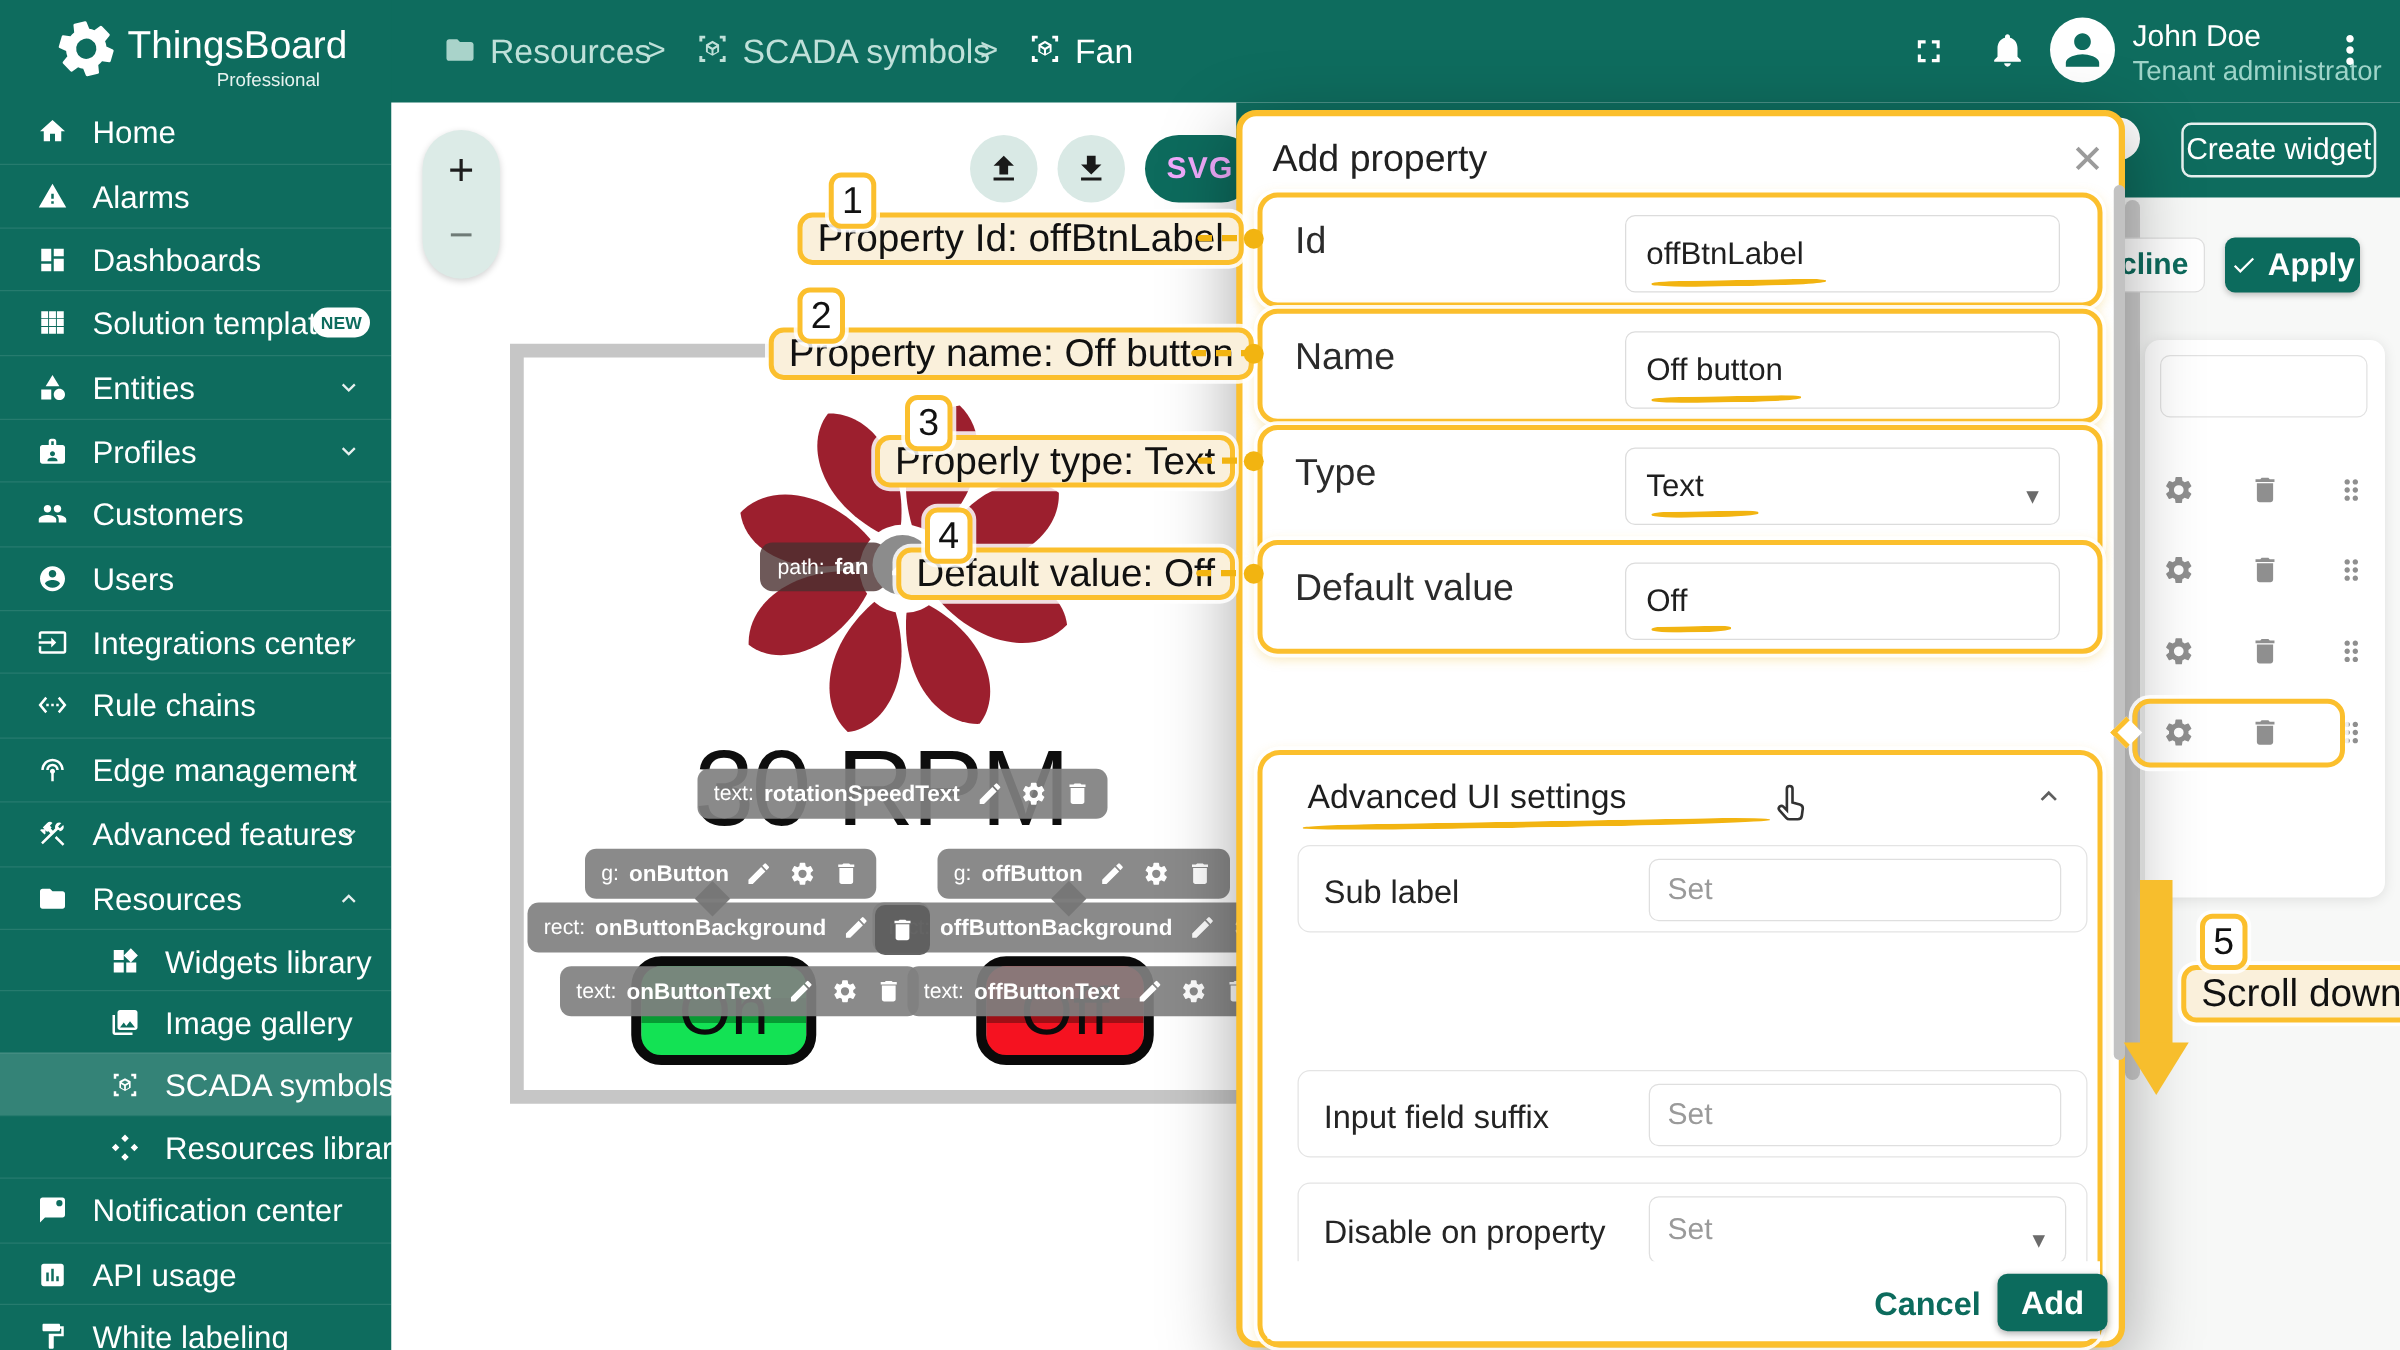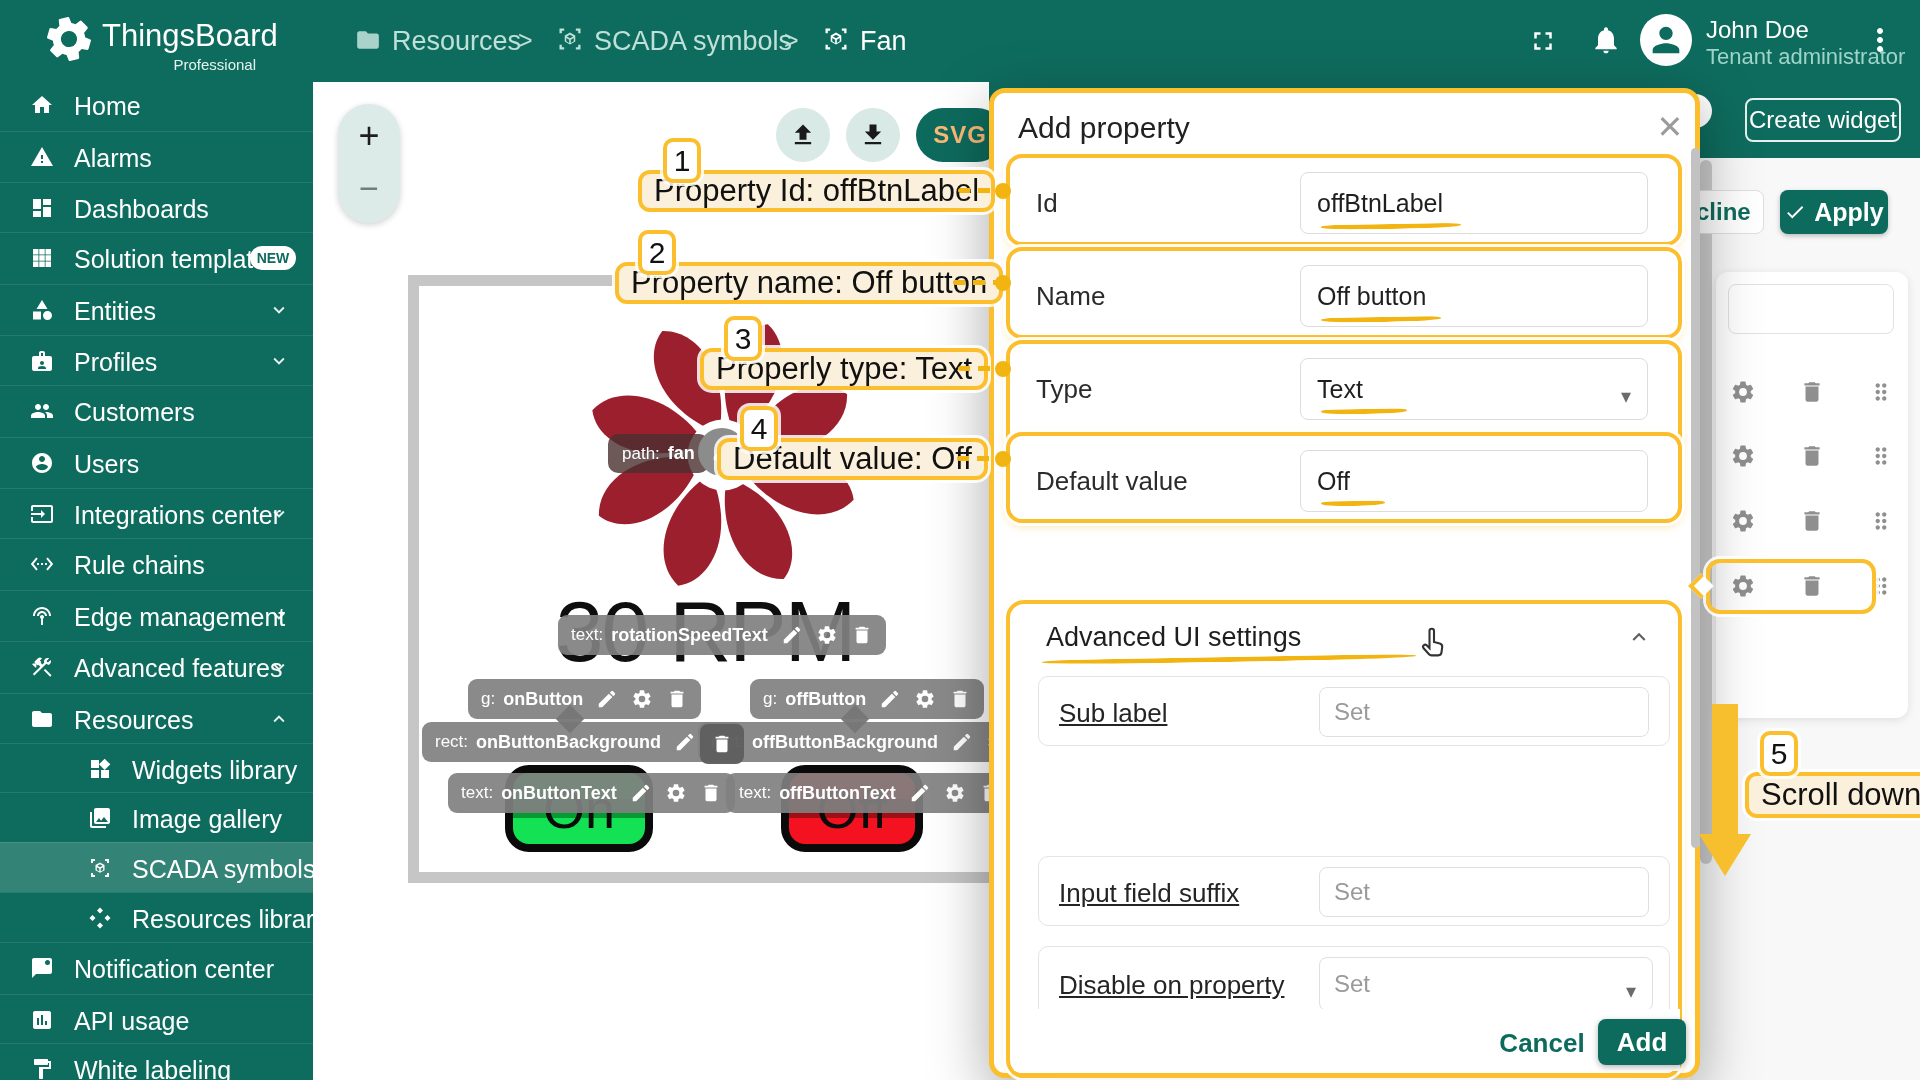--- a/index.html
+++ b/index.html
@@ -26,21 +26,21 @@
   #right-bg { left:1690px; top:158px; width:230px; height:922px; background:#F7F8F7; z-index:1; }
   #teal-strip { left:989px; top:82px; width:931px; height:76px; background:#0E6C5E; z-index:2; }
   #svg-frame { left:408px; top:275px; width:612px; height:608px; border:11px solid #C6C6C6; z-index:2; }
   .mint-circle { width:54px; height:54px; border-radius:50%; background:#D9E9E5; z-index:3;
     display:flex; align-items:center; justify-content:center; cursor:pointer; }
   #zoom-pill { left:338px; top:104px; width:62px; height:119px; border-radius:31px; background:#DCEBE7;
     z-index:3; box-shadow:0 2px 6px rgba(0,0,0,.18); text-align:center; }
   #zoom-pill .zin { font-size:36px; color:#1d1d1d; line-height:64px; cursor:pointer; }
   #zoom-pill .zout { font-size:34px; color:#6F7B77; line-height:40px; cursor:pointer; }
   #svg-pill { left:916px; top:108px; width:88px; height:54px; border-radius:28px; background:#0D6B5D;
-    color:#fdba74; font-size:24px; font-weight:700; letter-spacing:1px; z-index:3;
+    color:#f0abfc; font-size:24px; font-weight:700; letter-spacing:1px; z-index:3;
     display:flex; align-items:center; justify-content:center; cursor:pointer; }
 
   .tag { position:absolute; display:flex; align-items:center; background:rgba(128,128,128,.92);
     border-radius:9px; color:#fff; padding:0 13px; height:40px; z-index:4; white-space:nowrap; }
   .tag .pf { font-size:17px; margin-right:8px; }
   .tag .nm { font-size:18px; font-weight:700; }
   .tag .ti { width:22px; height:22px; margin-left:13px; cursor:pointer; }
   .ptr { position:absolute; width:20px; height:20px; background:rgba(118,118,118,.95);
     transform:rotate(45deg); z-index:5; }
   #rpm { left:500px; top:582px; width:410px; text-align:center; font-size:86px; letter-spacing:-2px;
@@ -75,39 +75,39 @@
   .prow svg { cursor:pointer; }
 
   
   #dialog { left:989px; top:88px; width:711px; height:990px; background:#fff; border:5px solid #FBBF2D;
     border-radius:16px; z-index:10; box-shadow:0 18px 60px rgba(0,0,0,.35); }
   #dlg-title { left:24px; top:18px; font-size:30px; font-weight:500; color:#212121; }
   #dlg-close { left:656px; top:14px; width:40px; height:40px; font-size:32px; font-weight:700; color:#9B9B9B;
     display:flex; align-items:center; justify-content:center; cursor:pointer; }
   .hl-row { position:absolute; left:12px; width:676px; height:92px; border:4px solid #FBBF2D; border-radius:16px;
     background:#fff; box-shadow:0 0 0 3px rgba(255,255,255,.9),0 3px 10px rgba(236,174,9,.35); }
-  .hl-row .flab { position:absolute; left:26px; top:30px; font-size:26px; color:#2B2B2B; }
+  .hl-row .flab { position:absolute; left:26px; top:18px; font-size:30px; color:#2B2B2B; }
   .fin { position:absolute; right:30px; top:14px; width:348px; height:62px; border:1.5px solid #DCDCDC;
     border-radius:8px; font-size:25px; color:#1F1F1F; padding:0 16px;
     font-family:"Liberation Sans","DejaVu Sans",sans-serif; background:#fff; outline:none; }
   .sel-box { position:absolute; right:30px; top:14px; width:348px; height:62px; border:1.5px solid #DCDCDC;
     border-radius:8px; font-size:25px; color:#1F1F1F; display:flex; align-items:center; padding:0 16px;
     cursor:pointer; }
   .caret { position:absolute; right:16px; top:25px; color:#6B6B6B; font-size:20px; }
   .card { position:absolute; background:#fff; border:1.5px solid #E4E4E4; border-radius:10px; }
   .toggle { position:relative; width:48px; height:22px; background:#BDBDBD; border-radius:12px; cursor:pointer; }
   .toggle .knob { position:absolute; left:-3px; top:-5px; width:32px; height:32px; border-radius:50%;
     background:#5E5E5E; box-shadow:0 1px 3px rgba(0,0,0,.4); }
   .toggle .knob::after { content:""; position:absolute; left:9px; top:14.5px; width:14px; height:3px;
     background:#fff; border-radius:2px; }
   .uline { position:absolute; height:6px; border-bottom:5px solid #F2B411; border-radius:45%;
     transform:rotate(-1deg); z-index:12; }
   #adv-box { left:12px; top:507px; width:676px; height:478px; border:4px solid #FBBF2D;
     border-radius:18px; box-shadow:0 0 0 3px rgba(255,255,255,.9),0 3px 10px rgba(236,174,9,.3); }
-  .acard-label { position:absolute; left:20px; top:21px; font-size:26px; color:#242424;text-decoration:underline; }
+  .acard-label { position:absolute; left:20px; top:21px; font-size:26px; color:#242424; }
   .ain { position:absolute; right:20px; top:10px; width:330px; height:50px; border:1.5px solid #DFDFDF;
     border-radius:8px; font-size:24px; color:#1F1F1F; padding:0 14px; background:#fff; outline:none;
     font-family:"Liberation Sans","DejaVu Sans",sans-serif; }
   .ain::placeholder, .fin::placeholder { color:#9A9A9A; opacity:1; }
   #dlg-footer { left:20px; top:916px; width:666px; height:62px; background:#fff; z-index:6; }
   #btn-cancel { left:500px; top:930px; width:96px; height:40px; color:#0C6B5D; font-size:26px; font-weight:700;
     display:flex; align-items:center; justify-content:center; cursor:pointer; z-index:7; }
   #btn-add { left:604px; top:926px; width:88px; height:46px; background:#0C6B5D; border-radius:8px; color:#fff;
     font-size:26px; font-weight:600; display:flex; align-items:center; justify-content:center;
     cursor:pointer; z-index:7; box-shadow:0 2px 6px rgba(0,0,0,.3); }

